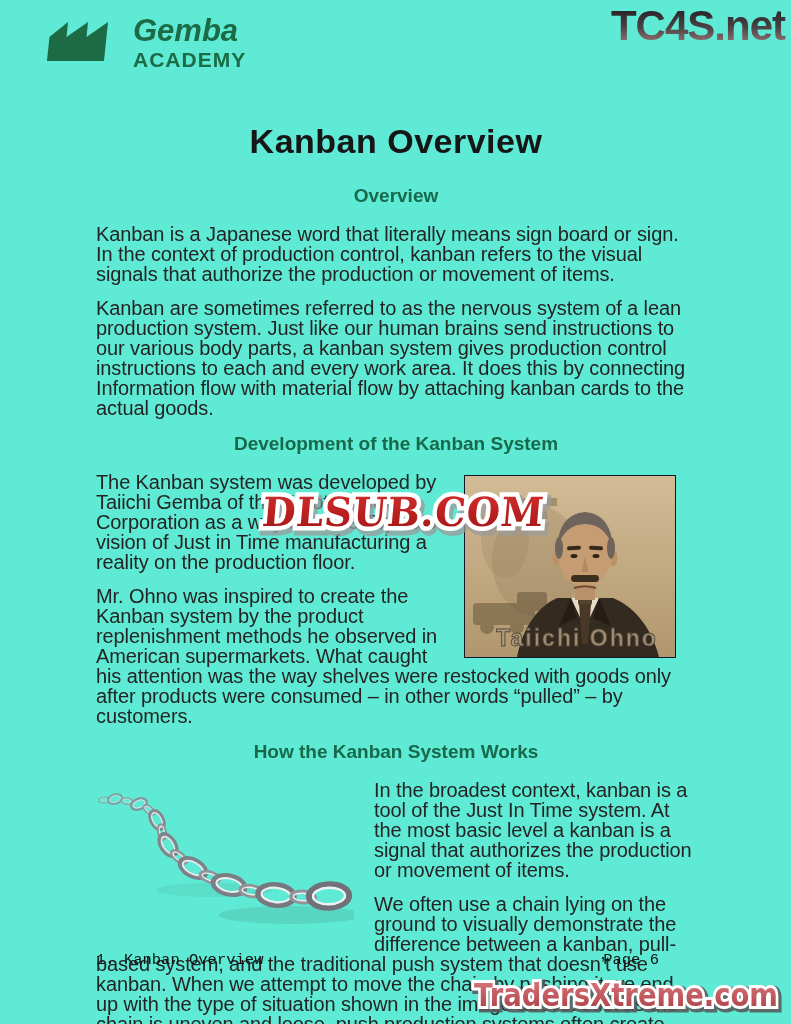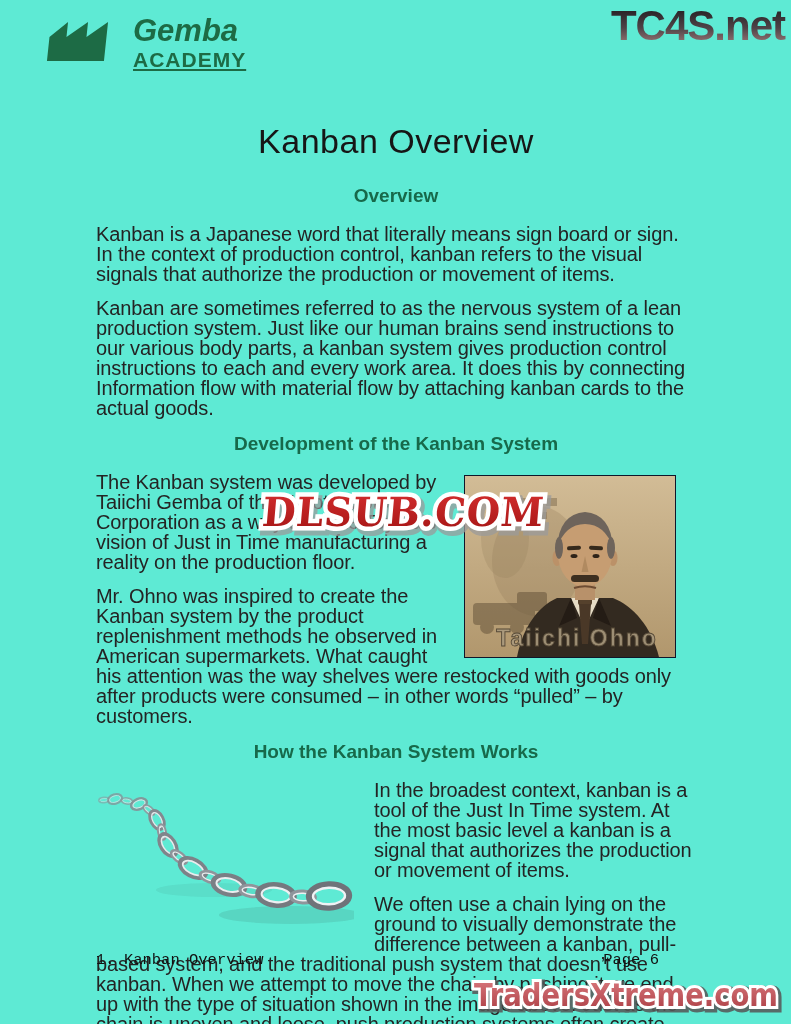--- a/index.html
+++ b/index.html
@@ -5,25 +5,25 @@
   html,body{margin:0;padding:0;background:#e8e8e8;}
   .page{
     position:relative;width:791px;height:1024px;background:#5eead4;
     font-family:"Liberation Sans",sans-serif;overflow:hidden;margin:0 auto;
   }
   
   .logo{position:absolute;left:47px;top:13px;display:flex;align-items:flex-start;gap:8px;}
   .logo .factory{width:78px;height:50px;}
   .logo-text{display:flex;flex-direction:column;line-height:1;padding-top:2px;}
   .logo-brand{font-style:italic;font-weight:bold;font-size:31px;color:#1d6b45;}
-  .logo-sub{font-weight:bold;font-size:21px;letter-spacing:1px;color:#1d6b45;margin-top:3px;text-decoration:underline;}
+  .logo-sub{font-weight:bold;font-size:21px;letter-spacing:1px;color:#1d6b45;margin-top:3px;}
   .wm-tc4s{position:absolute;top:0;right:2px;z-index:6;pointer-events:none;}
   
   .content{padding:122px 95px 0 96px;}
-  h1{font-size:34px;font-weight:400;text-align:center;margin:0 0 10px;color:#161616;letter-spacing:.5px;}
+  h1{font-size:34px;font-weight:700;text-align:center;margin:0 0 10px;color:#161616;letter-spacing:.5px;}
   h2{font-size:19px;font-weight:700;color:#17694a;margin:15px 0 17px;clear:both;text-align:center;}
   h2.first{margin-top:24px;}
   p{font-size:20px;line-height:20px;margin:0 0 14px;color:#242424;letter-spacing:-0.1px;}
   .section-body{zoom:1;}
   figure.ohno{float:right;width:210px;height:181px;margin:3px 20px 8px 14px;border:1px solid #0f172a;padding:0;}
   figure.ohno svg{display:block;width:210px;height:181px;}
   .chain{float:left;width:258px;height:152px;margin:4px 20px 6px 0;}
   
   footer{position:absolute;left:96px;right:95px;top:951px;display:flex;justify-content:space-between;
          font-family:Liberation Mono, monospace;font-size:15.5px;color:#111;}

